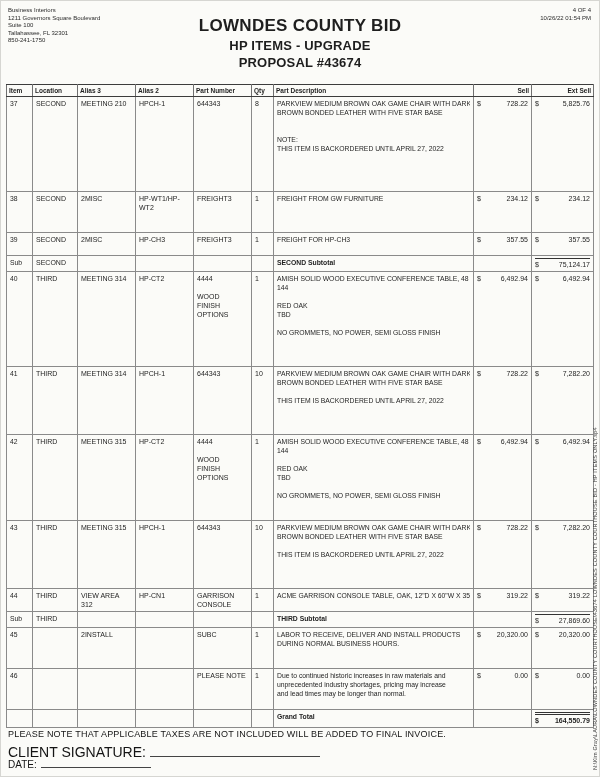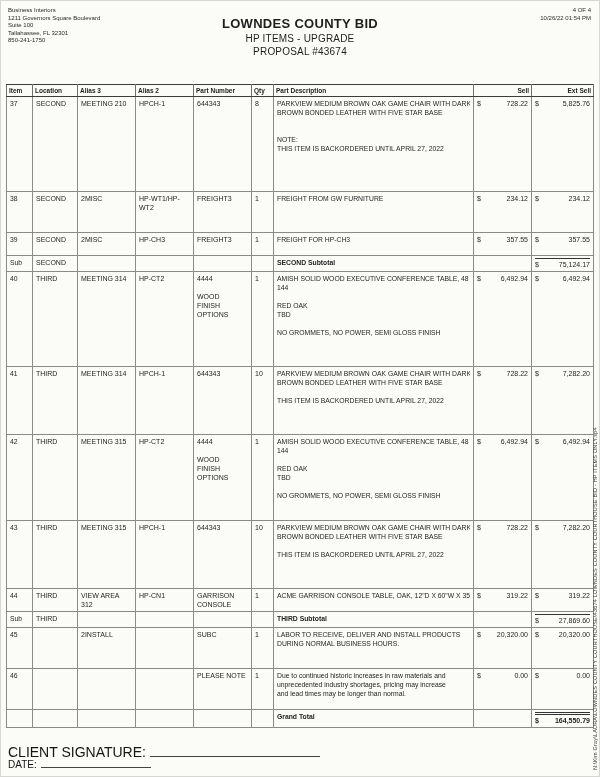--- a/index.html
+++ b/index.html
@@ -9,22 +9,22 @@
     margin:0 auto;
     background:#fbfbf8;
     color:#1e1e1e;
     font-family:"Liberation Sans", sans-serif;
     overflow:hidden;
     box-shadow:inset 0 0 0 1px #d6d6d2;
   }
   
   .vendor{position:absolute;left:8px;top:7px;font-size:6px;line-height:7.5px;color:#2a2a2a;}
   .titleblock{position:absolute;left:0;right:0;top:16px;text-align:center;}
-  .t-main{font-size:13px;font-weight:bold;letter-spacing:.3px;}
-  .t-sub{font-size:10px;font-weight:normal;margin-top:2px;letter-spacing:.2px;}
+  .t-main{font-size:17px;font-weight:bold;letter-spacing:.3px;}
+  .t-sub{font-size:13px;font-weight:bold;margin-top:2px;letter-spacing:.2px;}
   .pageinfo{position:absolute;right:9px;top:7px;font-size:6px;line-height:7.5px;text-align:right;color:#2a2a2a;}
   
   .tablewrap{position:absolute;left:6px;right:6px;top:84px;}
   table{width:100%;border-collapse:collapse;table-layout:fixed;}
   th{
     font-size:6.5px;font-weight:bold;text-align:left;
     border:1px solid #6f6f6f;border-top:1.5px solid #3c3c3c;border-bottom:1.2px solid #3c3c3c;
     padding:2px 2px;white-space:nowrap;overflow:hidden;
   }
   th.num{text-align:right;}
@@ -462,20 +462,21 @@
               <div class="money total">
                 <span>$</span>
                 <span>164,550.79</span>
               </div>
             </td>
           </tr>
         </tbody>
     </table>
   </div>
 
+  <div class="taxnote">PLEASE NOTE THAT APPLICABLE TAXES ARE NOT INCLUDED WILL BE ADDED TO FINAL INVOICE.</div>
   <div class="sigline">
     <span>CLIENT SIGNATURE:</span><span class="sigrule"></span>
   </div>
   <div class="dateline">
     <span>DATE:</span><span class="daterule"></span>
   </div>
 
   <div class="vpath">N:\Kim Gray\LAURA\LOWNDES COUNTY COURTHOUSE\43674 LOWNDES COUNTY COURTHOUSE BID - HP ITEMS ONLY.sp4</div>
 
 </div>

